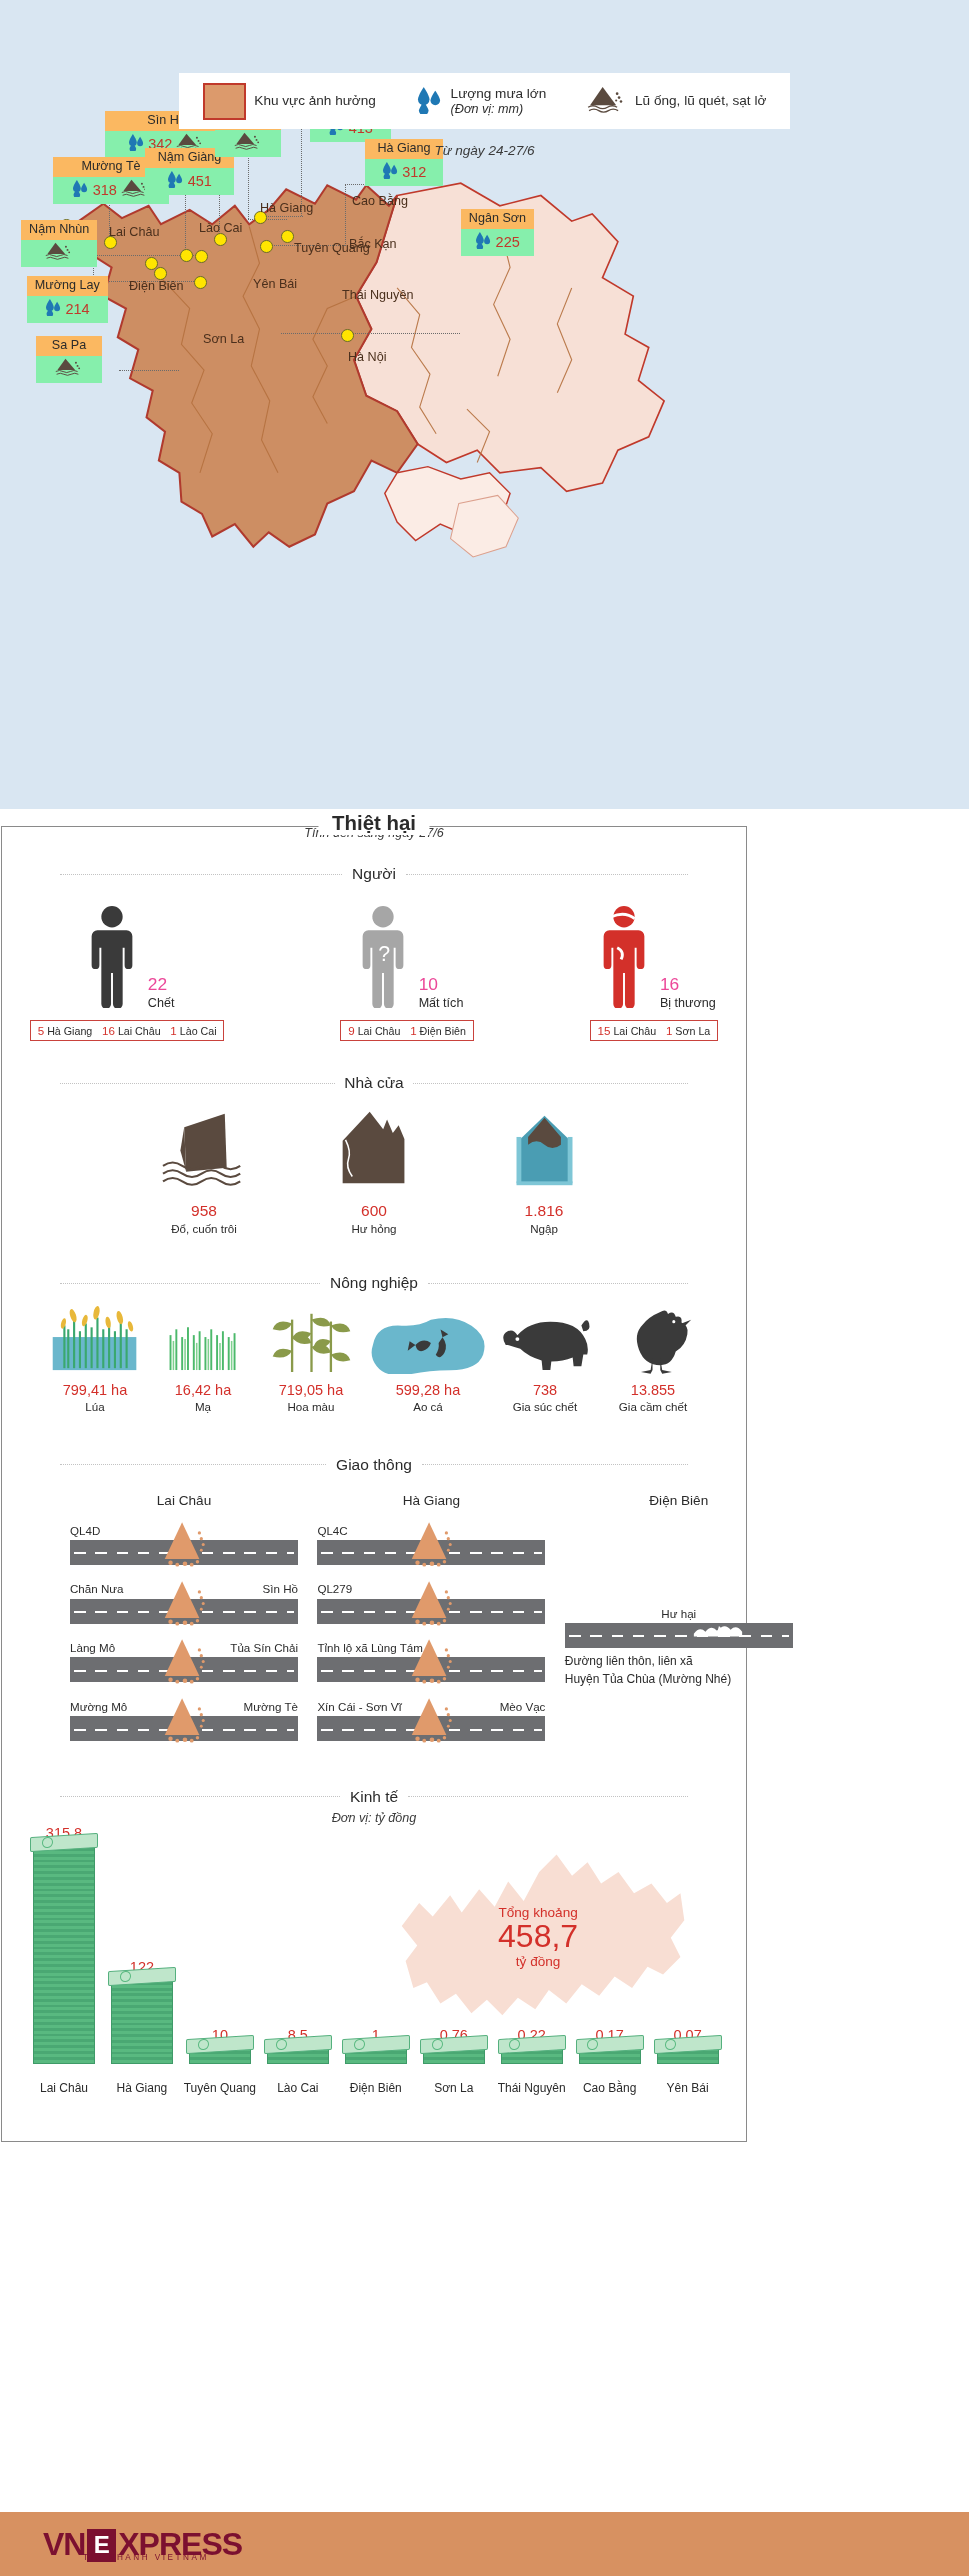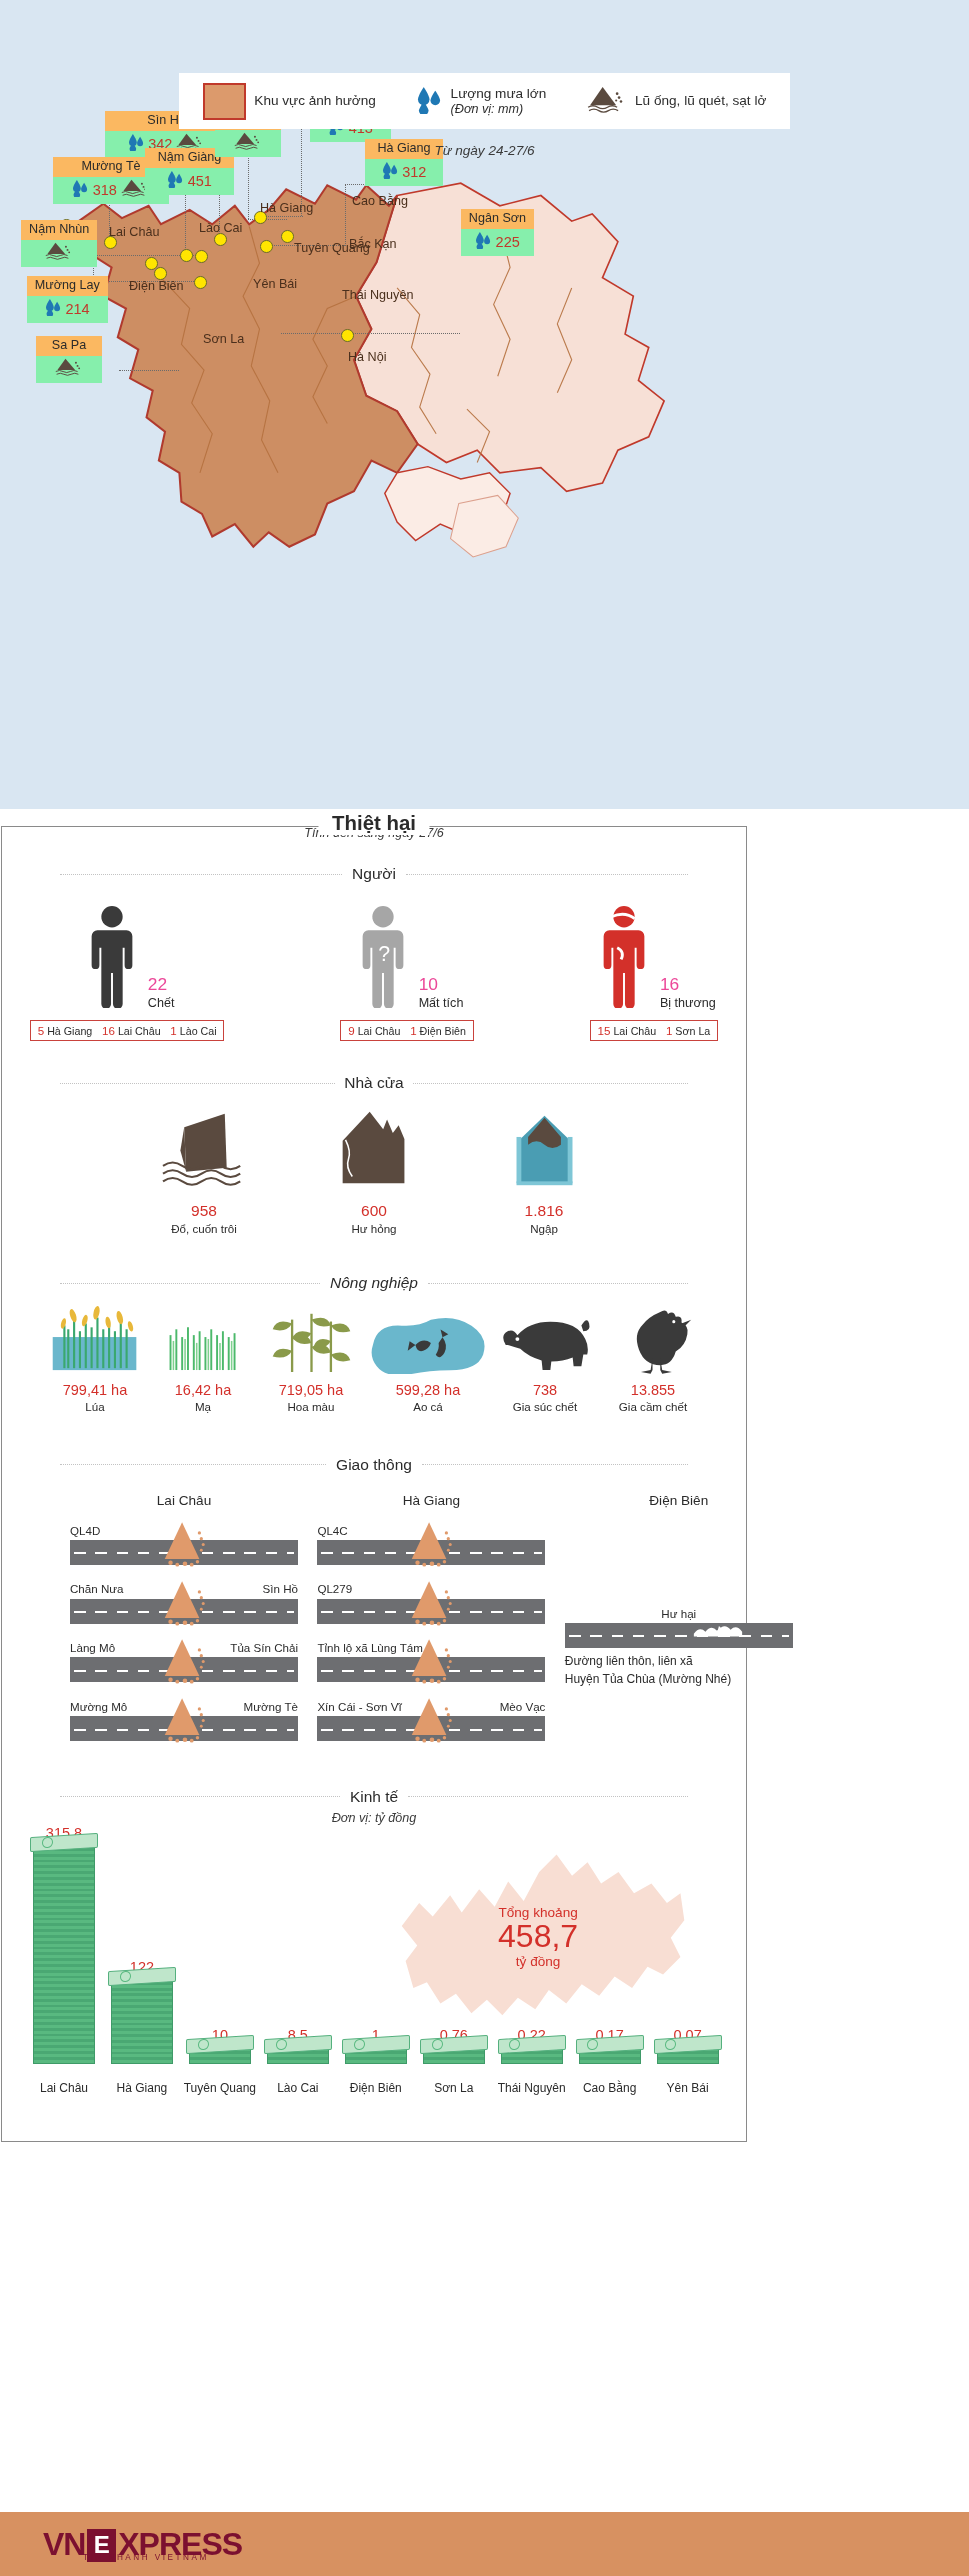--- a/index.html
+++ b/index.html
@@ -550,21 +550,21 @@
             <rect x="26" y="76" width="58" height="4" fill="#7ec6d6"></rect>
             <rect x="26" y="30" width="5" height="48" fill="#7ec6d6"></rect>
             <rect x="79" y="30" width="5" height="48" fill="#7ec6d6"></rect>
           </svg>
         </span>
         <span class="house-num">1.816</span>
         <span class="house-lbl">Ngập</span>
       </div>
     </div>
 
-    <div class="sec-head" style="margin-top:39px;font-style:italic;">
+    <div class="sec-head" style="margin-top:39px;">
       <span class="dots"></span>
       <span class="t">Nông nghiệp</span>
       <span class="dots"></span>
     </div>
     <div class="agri-row">
       <div class="agri-block">
         <div class="agri-ico">
           <svg width="105" height="70" viewBox="0 0 108 72">
             <rect x="10" y="34" width="86" height="34" fill="#6ab7cc"></rect>
             <g stroke="#3aa86e" stroke-width="2.2" fill="none">

